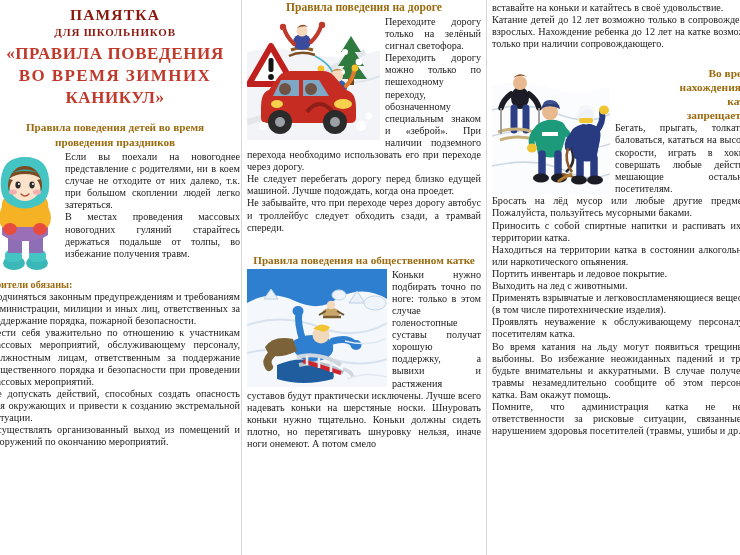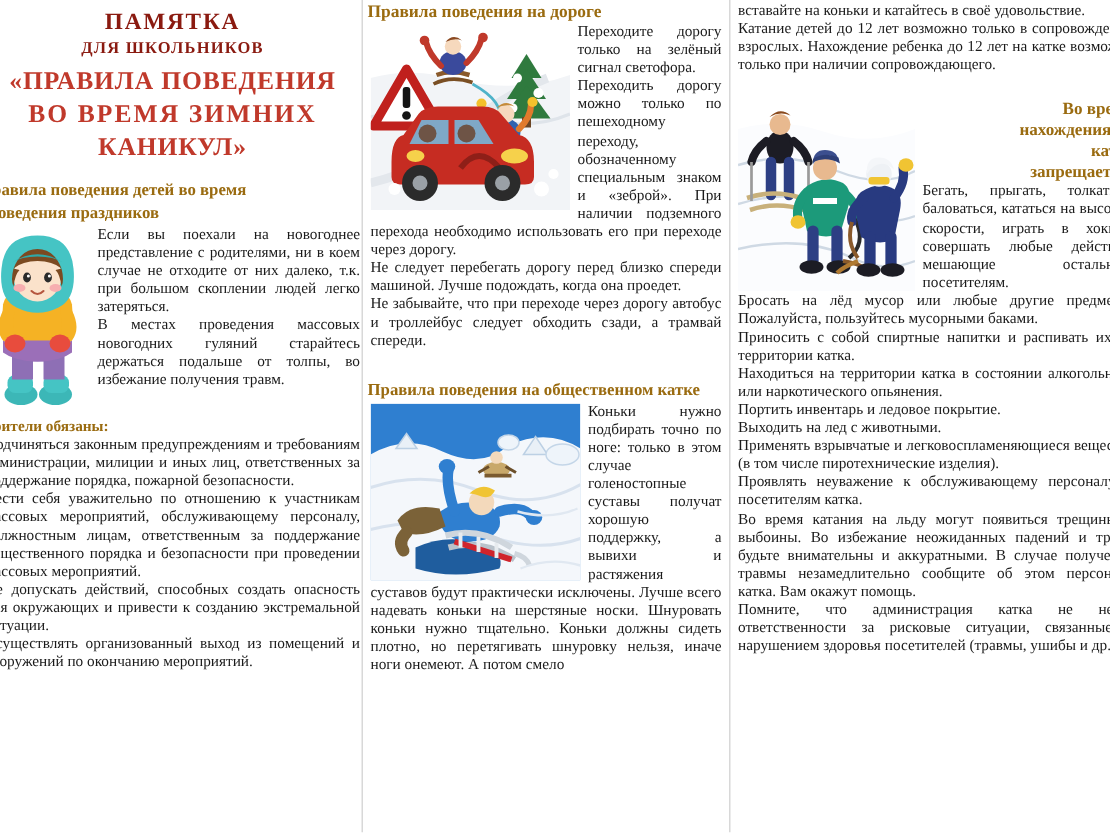--- a/index.html
+++ b/index.html
@@ -28,21 +28,21 @@
   .t2{
     text-align:center;font-weight:bold;font-size:11px;letter-spacing:.8px;
     color:#8a1a10;margin:0 0 6px 0;
   }
   .t3{
     text-align:center;font-weight:bold;font-size:17px;line-height:20px;
     color:#c0392b;letter-spacing:.6px;margin:2px 0 2px 0;white-space:nowrap;
   }
   .t3.l2{letter-spacing:1.4px;}
   .sec-h{
-    text-align:left;font-weight:bold;font-size:11.2px;line-height:13px;
+    text-align:center;font-weight:bold;font-size:11.2px;line-height:13px;
     color:#9a6b10;margin:4px 0 2px 0;
   }
   .sec-h.ctr-road{font-size:11.6px;margin-top:1px;}
   .right-h{
     text-align:right;font-weight:bold;font-size:11.4px;line-height:14px;
     color:#9a6b10;margin:0;
   }
 
   
   p.b{
@@ -219,21 +219,21 @@
 
           <circle cx="16" cy="110" r="4" fill="#fff"></circle>
           <circle cx="114" cy="110" r="5" fill="#fff"></circle>
           <circle cx="122" cy="100" r="3.4" fill="#fff"></circle>
         </svg>
       </div>
 
       <p class="b tight">Переходите дорогу только на зелёный сигнал светофора.</p>
       <p class="b tight">Переходить дорогу можно только по пешеходному переходу, обозначенному специальным знаком и «зеброй». При наличии подземного перехода необходимо использовать его при переходе через дорогу.</p>
       <div class="clr"></div>
-      <p class="b tight">Не следует перебегать дорогу перед близко спереди машиной. Лучше подождать, когда она проедет.</p>
+      <p class="b tight">Не следует перебегать дорогу перед близко едущей машиной. Лучше подождать, когда она проедет.</p>
       <p class="b tight">Не забывайте, что при переходе через дорогу автобус и троллейбус следует обходить сзади, а трамвай спереди.</p>
     </div>
 
     <div class="sp-lg"></div>
 
     <div class="sec-h">Правила поведения на общественном катке</div>
 
     <div style="padding:0 2px;">
       <div class="ill rink fl">
         <svg width="140" height="118" viewBox="0 0 140 118">

